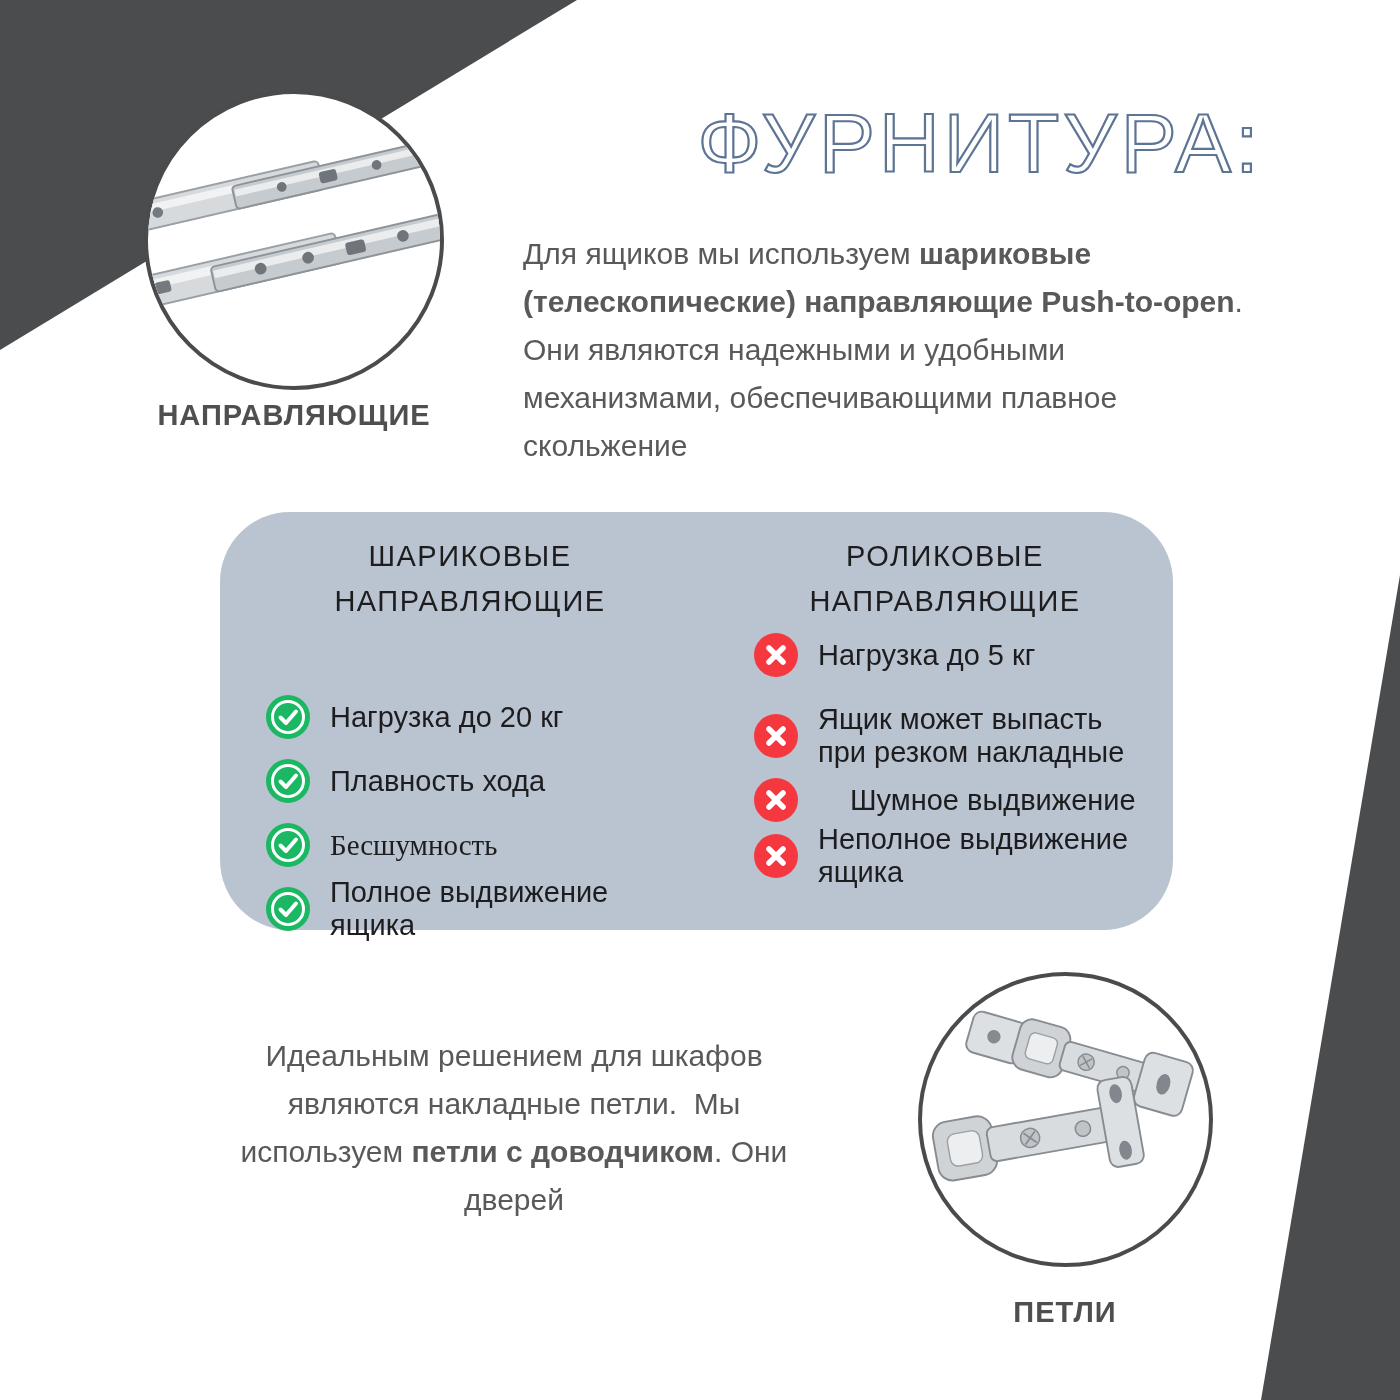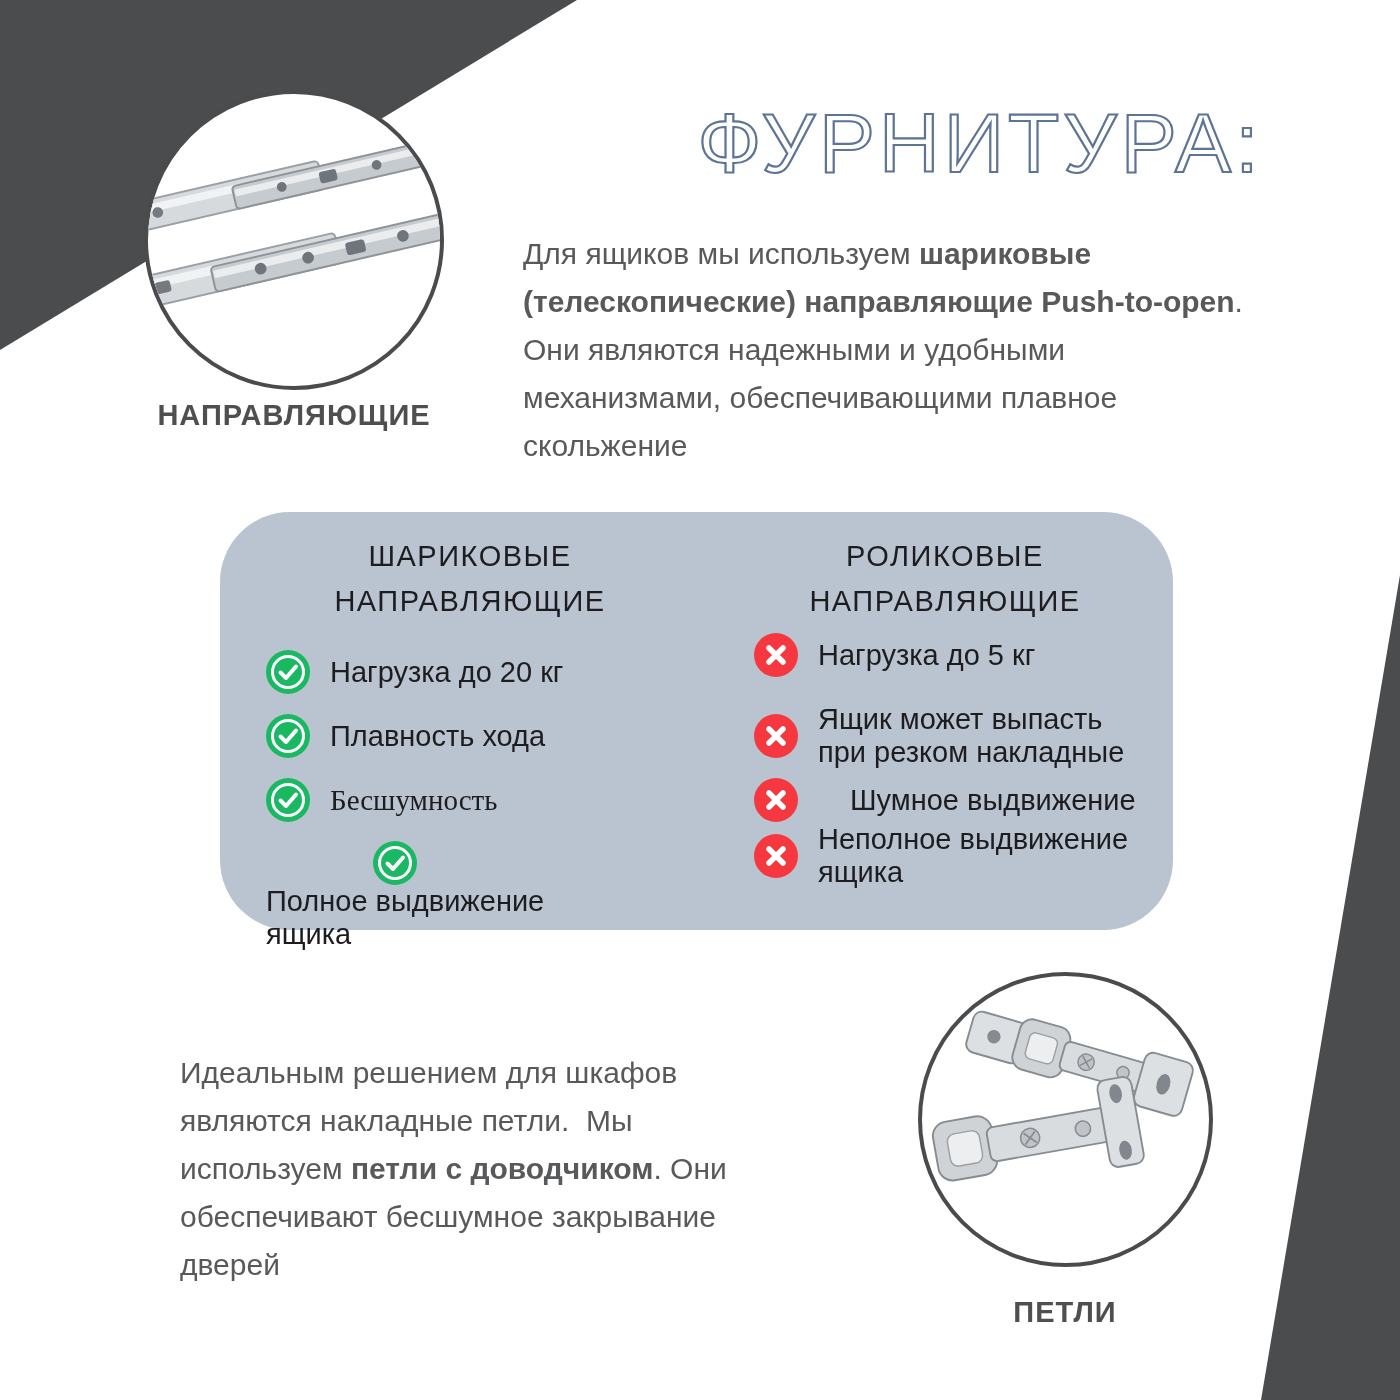--- a/index.html
+++ b/index.html
@@ -26,40 +26,40 @@
     border:4px solid #4a4b4d;overflow:hidden;box-sizing:border-box;
   }
   .photo-circle svg{display:block;width:100%;height:100%;}
   .circle-label{
     position:absolute;text-align:center;font-weight:700;font-size:29px;
     letter-spacing:1px;color:#4e4f51;
   }
   
   .para{position:absolute;font-size:30px;color:#58595b;}
   .para .line{display:block;line-height:48px;white-space:pre;}
-  .para.right{text-align:left;margin-top:17px;}
+  .para.right{text-align:center;}
   .para .b, .b{font-weight:700;}
   
   .panel{
     position:absolute;left:220px;top:512px;width:953px;height:418px;
     background:#bac3d0;border-radius:70px;
   }
   .col-header{
     position:absolute;top:22px;width:460px;text-align:center;
     font-size:29px;line-height:45px;letter-spacing:1.5px;color:#1d1d1f;
   }
   .col-header.left{left:20px;}
   .col-header.right{left:495px;}
   .row{
     position:absolute;display:flex;align-items:center;height:46px;
   }
   .row .icon{flex:0 0 auto;width:44px;height:44px;margin-right:20px;}
   .row .txt{font-size:29px;line-height:33px;color:#1d1d1f;}
   .row .txt span{display:block;}
-  .rowL{left:46px;}
+  .rowL{left:46px;margin-top:45px;}
   .rowR{left:534px;}
 </style>
 </head>
 <body>
 
 <div class="shape tl"></div>
 <div class="shape br"></div>
 
 <svg class="title-svg">
   <text x="320" y="82" text-anchor="middle">ФУРНИТУРА:</text>
@@ -141,21 +141,21 @@
     <svg class="icon" viewBox="0 0 44 44">
       <circle cx="22" cy="22" r="22" fill="#1ab862"></circle>
       <circle cx="22" cy="22" r="15.5" fill="none" stroke="#ffffff" stroke-width="3"></circle>
       <path d="M14.5 22.5 l5.5 5.5 l10 -11.5" fill="none" stroke="#ffffff" stroke-width="4" stroke-linecap="round" stroke-linejoin="round"></path>
     </svg>
     <div class="txt">
       <span>Бесшумность</span>
       <span></span>
     </div>
   </div>
-  <div class="row rowL" style="top:329px;flex-direction:column;">
+  <div class="row rowL" style="top:329px;">
     <svg class="icon" viewBox="0 0 44 44">
       <circle cx="22" cy="22" r="22" fill="#1ab862"></circle>
       <circle cx="22" cy="22" r="15.5" fill="none" stroke="#ffffff" stroke-width="3"></circle>
       <path d="M14.5 22.5 l5.5 5.5 l10 -11.5" fill="none" stroke="#ffffff" stroke-width="4" stroke-linecap="round" stroke-linejoin="round"></path>
     </svg>
     <div class="txt">
       <span>Полное выдвижение</span>
       <span>ящика</span>
     </div>
   </div>
@@ -199,21 +199,20 @@
       <span>Неполное выдвижение</span>
       <span>ящика</span>
     </div>
   </div>
 </div>
 
 <div class="para right" style="left:180px;top:1032px;width:668px;">
   <span class="line"><span>Идеальным решением для шкафов</span></span>
   <span class="line"><span>являются накладные петли.&nbsp; Мы</span></span>
   <span class="line"><span>используем </span><span class="b">петли с доводчиком</span><span>. Они</span></span>
-  <span class="line"><span>обеспечивают бесшумное закрывание</span></span>
   <span class="line"><span>дверей</span></span>
 </div>
 
 <div class="photo-circle" style="left:918px;top:972px;width:295px;height:295px;">
   <svg viewBox="0 0 300 300">
 
     <g transform="translate(168,88) rotate(16)">
       <rect x="-122" y="-20" width="58" height="44" rx="9" fill="#dde0e3" stroke="#868c91" stroke-width="2"></rect>
       <circle cx="-96" cy="2" r="7" fill="#858b90"></circle>
       <rect x="-72" y="-27" width="54" height="54" rx="13" fill="#cfd3d6" stroke="#868c91" stroke-width="2"></rect>

